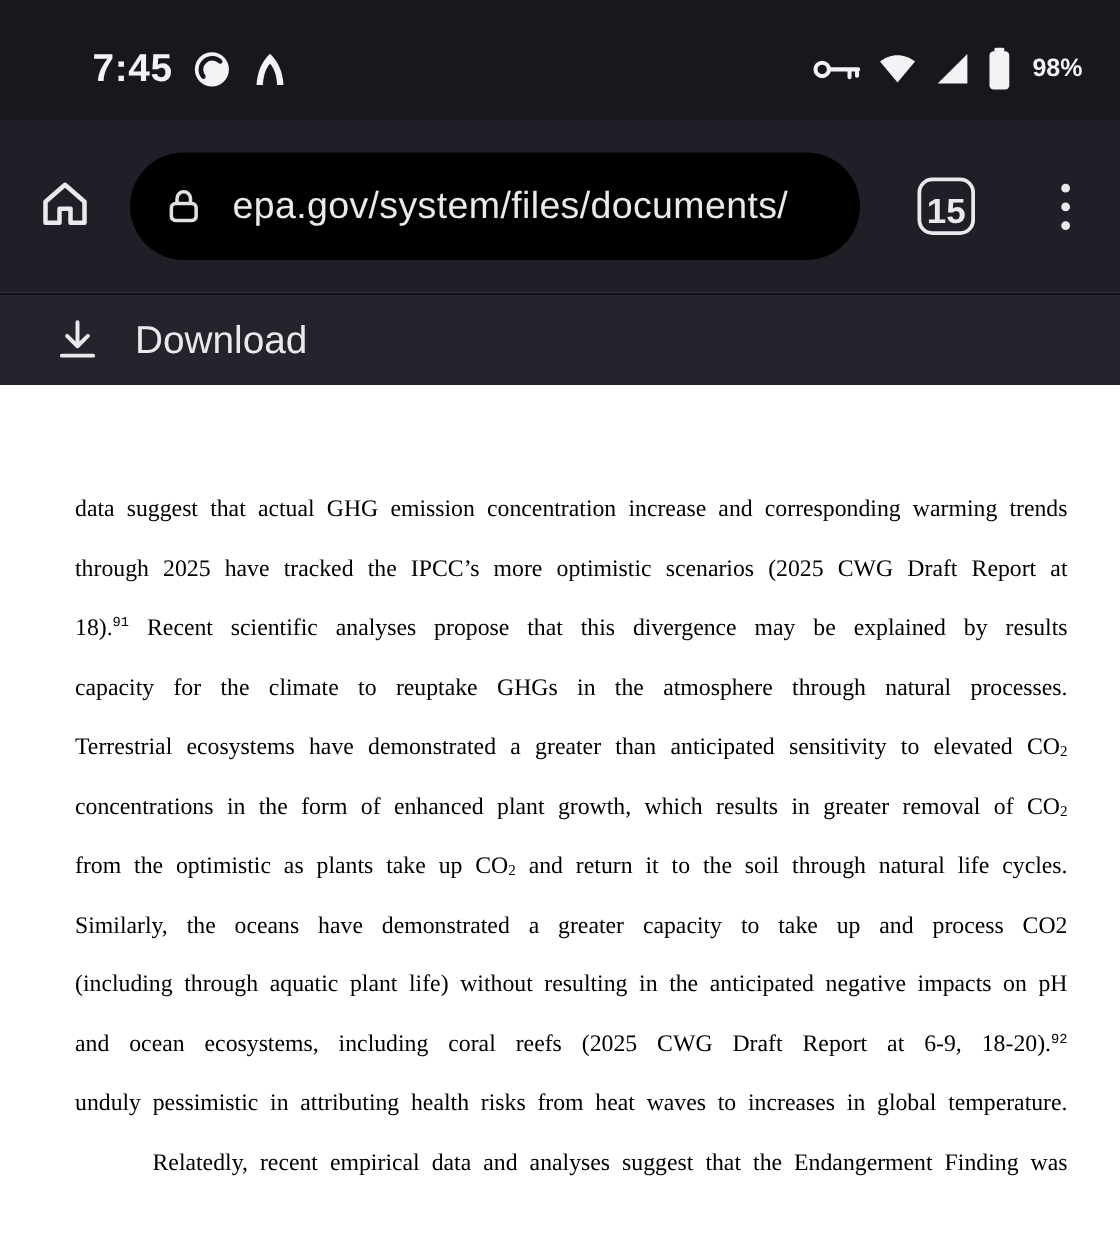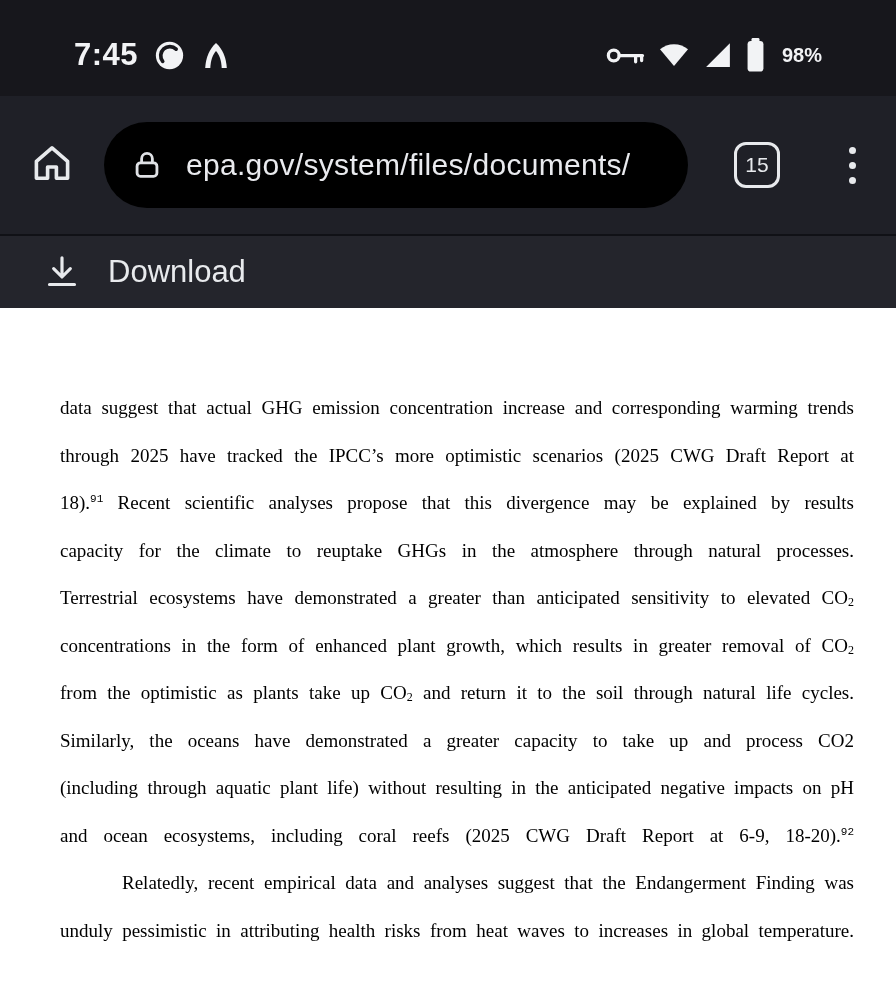--- a/index.html
+++ b/index.html
@@ -6,21 +6,21 @@
   body {
     width:896px; height:1000px; overflow:hidden;
     background:#ffffff;
     font-family:"Liberation Sans", sans-serif;
   }
 
   
   .status-bar {
     height:96px; background:#17171c; color:#f2f3f5;
     display:flex; align-items:center; justify-content:space-between;
-    padding:14px 74px 0 74px; box-sizing:border-box;gap:35px;
+    padding:14px 30px 0 74px; box-sizing:border-box;gap:35px;
   }
   .status-left, .status-right { display:flex; align-items:center; }
   .status-left { gap:16px; }
   .status-right { gap:13px; }
   .clock { font-size:31px; font-weight:700; letter-spacing:.5px; }
   .batt-pct { font-size:20px; font-weight:700; margin-left:4px; }
   .sicon { display:flex; align-items:center; }
 
   
   .toolbar {
@@ -34,22 +34,22 @@
     display:flex; align-items:center; padding:0 26px; box-sizing:border-box;
     overflow:hidden; color:#e8eaed; min-width:0;
   }
   .url-text {
     margin-left:22px; font-size:30px; color:#e9eaee; letter-spacing:.3px;
     white-space:nowrap; overflow:hidden;
   }
   .tab-btn {
     margin-left:46px; width:46px; height:46px; box-sizing:border-box;
     border:3.5px solid #e8eaed; border-radius:12px;
-    display:flex; align-items:center; justify-content:center;
-    color:#e8eaed; font-size:21px; font-weight:400; flex:0 0 auto;
+    display:flex; align-items:flex-end; justify-content:center;
+    color:#e8eaed; font-size:28px; font-weight:700; flex:0 0 auto;
   }
   .menu-btn { margin-left:64px; width:16px; display:flex; flex-direction:column; align-items:center; gap:8px; flex:0 0 auto; }
   .menu-btn i { width:7px; height:7px; border-radius:50%; background:#e8eaed; }
 
   
   .download-bar {
     height:74px; background:#24252c; border-top:2px solid #101116;
     display:flex; align-items:center; padding-left:42px; box-sizing:border-box;
     color:#e8eaed;
   }
@@ -158,15 +158,15 @@
   <div class="line"><span>data suggest that actual GHG emission concentration increase and corresponding warming trends</span></div>
   <div class="line"><span>through 2025 have tracked the IPCC’s more optimistic scenarios (2025 CWG Draft Report at</span></div>
   <div class="line"><span>18).</span><sup>91</sup><span> Recent scientific analyses propose that this divergence may be explained by results</span></div>
   <div class="line"><span>capacity for the climate to reuptake GHGs in the atmosphere through natural processes.</span></div>
   <div class="line"><span>Terrestrial ecosystems have demonstrated a greater than anticipated sensitivity to elevated CO</span><sub>2</sub></div>
   <div class="line"><span>concentrations in the form of enhanced plant growth, which results in greater removal of CO</span><sub>2</sub></div>
   <div class="line"><span>from the optimistic as plants take up CO</span><sub>2</sub><span> and return it to the soil through natural life cycles.</span></div>
   <div class="line"><span>Similarly, the oceans have demonstrated a greater capacity to take up and process CO2</span></div>
   <div class="line"><span>(including through aquatic plant life) without resulting in the anticipated negative impacts on pH</span></div>
   <div class="line"><span>and ocean ecosystems, including coral reefs (2025 CWG Draft Report at 6-9, 18-20).</span><sup>92</sup></div>
+  <div class="line"><span>unduly pessimistic in attributing health risks from heat waves to increases in global temperature.</span></div>
   <div class="line indent"><span>Relatedly, recent empirical data and analyses suggest that the Endangerment Finding was</span></div>
-  <div class="line"><span>unduly pessimistic in attributing health risks from heat waves to increases in global temperature.</span></div>
 </div>
 
 </body></html>

